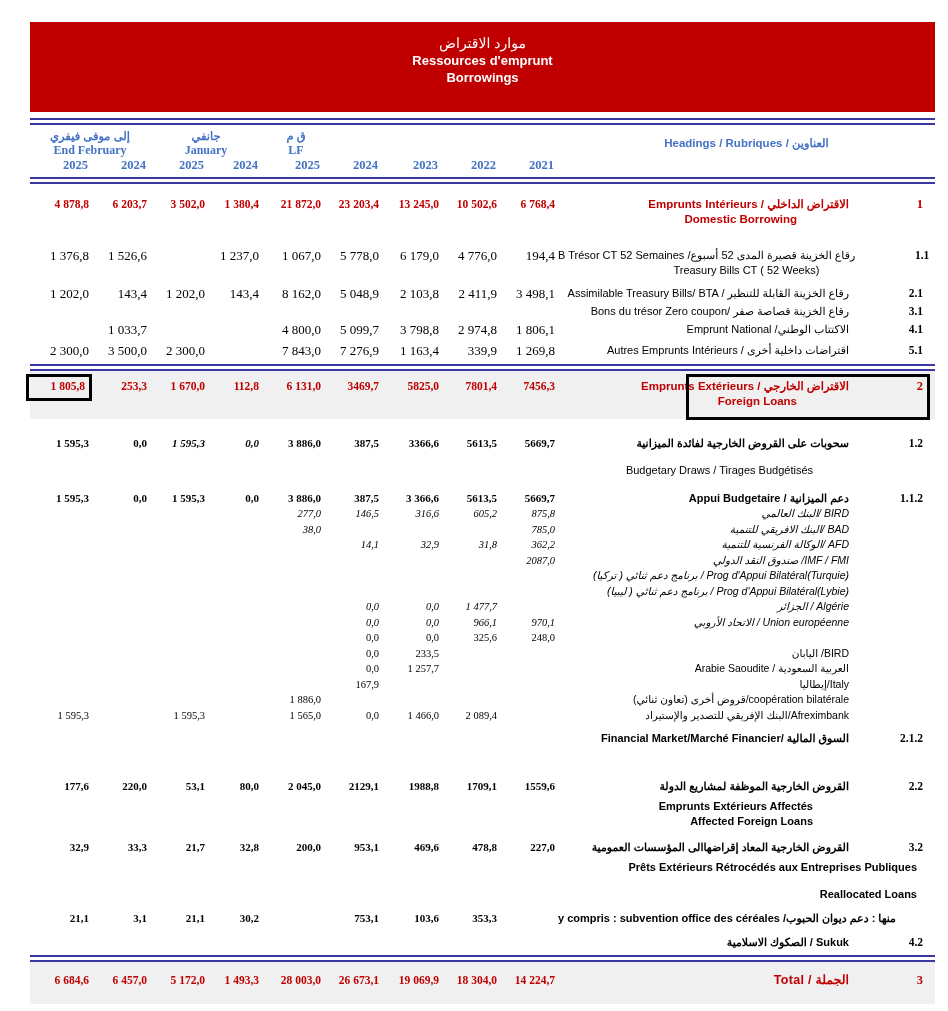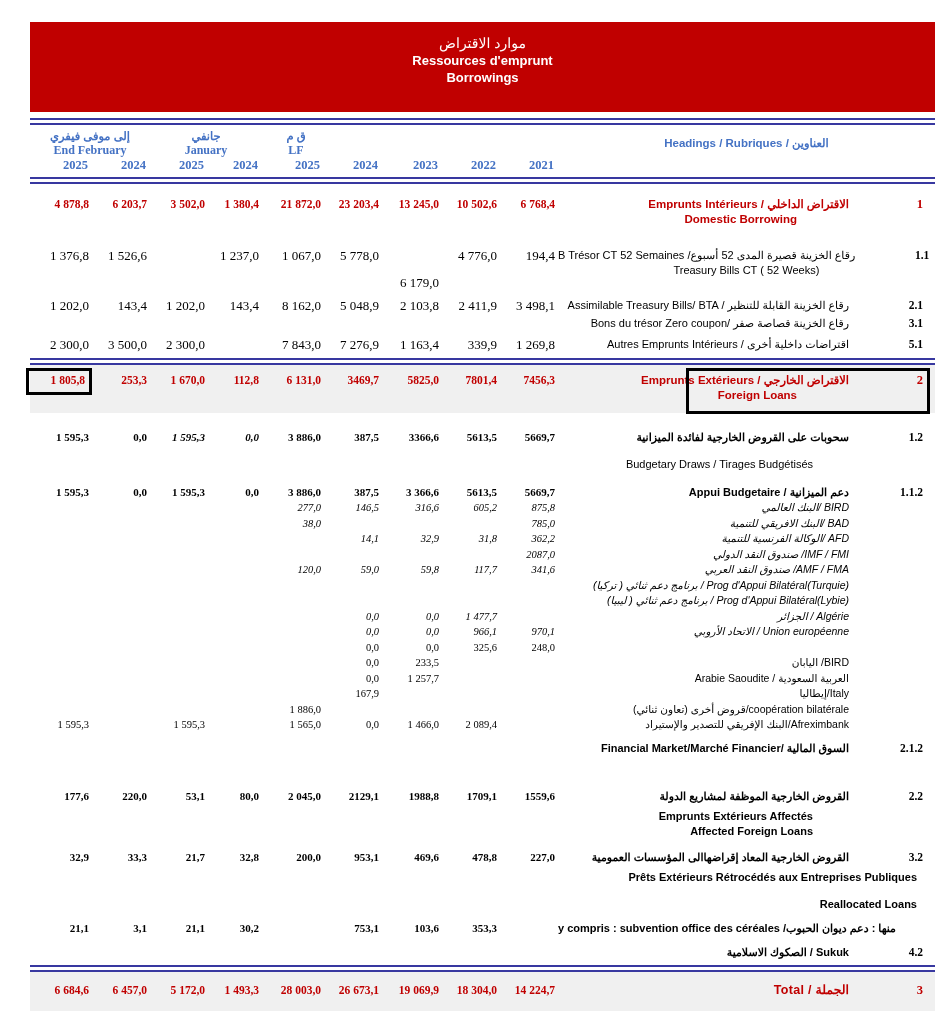--- a/index.html
+++ b/index.html
@@ -142,21 +142,21 @@
           </div>
           <div class="rownum" style="grid-column: 11;">1</div>
         </div>
         <div class="grid row item" id="r-r1_1">
           <div class="num c0" style="grid-column: 1;">1 376,8</div>
           <div class="num c1" style="grid-column: 2;">1 526,6</div>
           <div class="num c2" style="grid-column: 3;"></div>
           <div class="num c3" style="grid-column: 4;">1 237,0</div>
           <div class="num c4" style="grid-column: 5;">1 067,0</div>
           <div class="num c5" style="grid-column: 6;">5 778,0</div>
-          <div class="num c6" style="grid-column: 7; margin-top: 27px;">6 179,0</div>
+          <div class="num c6" style="grid-column: 7;">6 179,0</div>
           <div class="num c7" style="grid-column: 8;">4 776,0</div>
           <div class="num c8" style="grid-column: 9;">194,4</div>
           <div class="label" style="grid-column: 10;">
             <div class="lline ">B Trésor CT 52 Semaines /رقاع الخزينة قصيرة المدى 52 أسبوع</div>
             <div class="lline sub2 plain">Treasury Bills CT ( 52 Weeks)</div>
           </div>
           <div class="rownum" style="grid-column: 11;">1.1</div>
         </div>
         <div class="grid row item" id="r-r2_1">
           <div class="num c0" style="grid-column: 1;">1 202,0</div>
@@ -180,20 +180,35 @@
           <div class="num c3" style="grid-column: 4;"></div>
           <div class="num c4" style="grid-column: 5;"></div>
           <div class="num c5" style="grid-column: 6;"></div>
           <div class="num c6" style="grid-column: 7;"></div>
           <div class="num c7" style="grid-column: 8;"></div>
           <div class="num c8" style="grid-column: 9;"></div>
           <div class="label" style="grid-column: 10;">
             <div class="lline ">Bons du trésor Zero coupon/ رقاع الخزينة قصاصة صفر</div>
           </div>
           <div class="rownum" style="grid-column: 11;">3.1</div>
+        </div>
+        <div class="grid row item" id="r-r4_1">
+          <div class="num c0" style="grid-column: 1;"></div>
+          <div class="num c1" style="grid-column: 2;">1 033,7</div>
+          <div class="num c2" style="grid-column: 3;"></div>
+          <div class="num c3" style="grid-column: 4;"></div>
+          <div class="num c4" style="grid-column: 5;">4 800,0</div>
+          <div class="num c5" style="grid-column: 6;">5 099,7</div>
+          <div class="num c6" style="grid-column: 7;">3 798,8</div>
+          <div class="num c7" style="grid-column: 8;">2 974,8</div>
+          <div class="num c8" style="grid-column: 9;">1 806,1</div>
+          <div class="label" style="grid-column: 10;">
+            <div class="lline ">Emprunt National /الاكتتاب الوطني</div>
+          </div>
+          <div class="rownum" style="grid-column: 11;">4.1</div>
         </div>
         <div class="grid row item" id="r-r5_1">
           <div class="num c0" style="grid-column: 1;">2 300,0</div>
           <div class="num c1" style="grid-column: 2;">3 500,0</div>
           <div class="num c2" style="grid-column: 3;">2 300,0</div>
           <div class="num c3" style="grid-column: 4;"></div>
           <div class="num c4" style="grid-column: 5;">7 843,0</div>
           <div class="num c5" style="grid-column: 6;">7 276,9</div>
           <div class="num c6" style="grid-column: 7;">1 163,4</div>
           <div class="num c7" style="grid-column: 8;">339,9</div>
@@ -304,35 +319,20 @@
           <div class="num c4" style="grid-column: 5;"></div>
           <div class="num c5" style="grid-column: 6;"></div>
           <div class="num c6" style="grid-column: 7;"></div>
           <div class="num c7" style="grid-column: 8;"></div>
           <div class="num c8" style="grid-column: 9;">2087,0</div>
           <div class="label" style="grid-column: 10;">
             <div class="lline ">صندوق النقد الدولي /IMF / FMI</div>
           </div>
           <div class="rownum" style="grid-column: 11;"></div>
         </div>
-        <div class="grid row inst it" id="r-ramf">
-          <div class="num c0" style="grid-column: 1;"></div>
-          <div class="num c1" style="grid-column: 2;"></div>
-          <div class="num c2" style="grid-column: 3;"></div>
-          <div class="num c3" style="grid-column: 4;"></div>
-          <div class="num c4" style="grid-column: 5;">120,0</div>
-          <div class="num c5" style="grid-column: 6;">59,0</div>
-          <div class="num c6" style="grid-column: 7;">59,8</div>
-          <div class="num c7" style="grid-column: 8;">117,7</div>
-          <div class="num c8" style="grid-column: 9;">341,6</div>
-          <div class="label" style="grid-column: 10;">
-            <div class="lline ">صندوق النقد العربي /AMF / FMA</div>
-          </div>
-          <div class="rownum" style="grid-column: 11;"></div>
-        </div>
         <div class="grid row inst it" id="r-rprogt">
           <div class="num c0" style="grid-column: 1;"></div>
           <div class="num c1" style="grid-column: 2;"></div>
           <div class="num c2" style="grid-column: 3;"></div>
           <div class="num c3" style="grid-column: 4;"></div>
           <div class="num c4" style="grid-column: 5;"></div>
           <div class="num c5" style="grid-column: 6;"></div>
           <div class="num c6" style="grid-column: 7;"></div>
           <div class="num c7" style="grid-column: 8;"></div>
           <div class="num c8" style="grid-column: 9;"></div>

